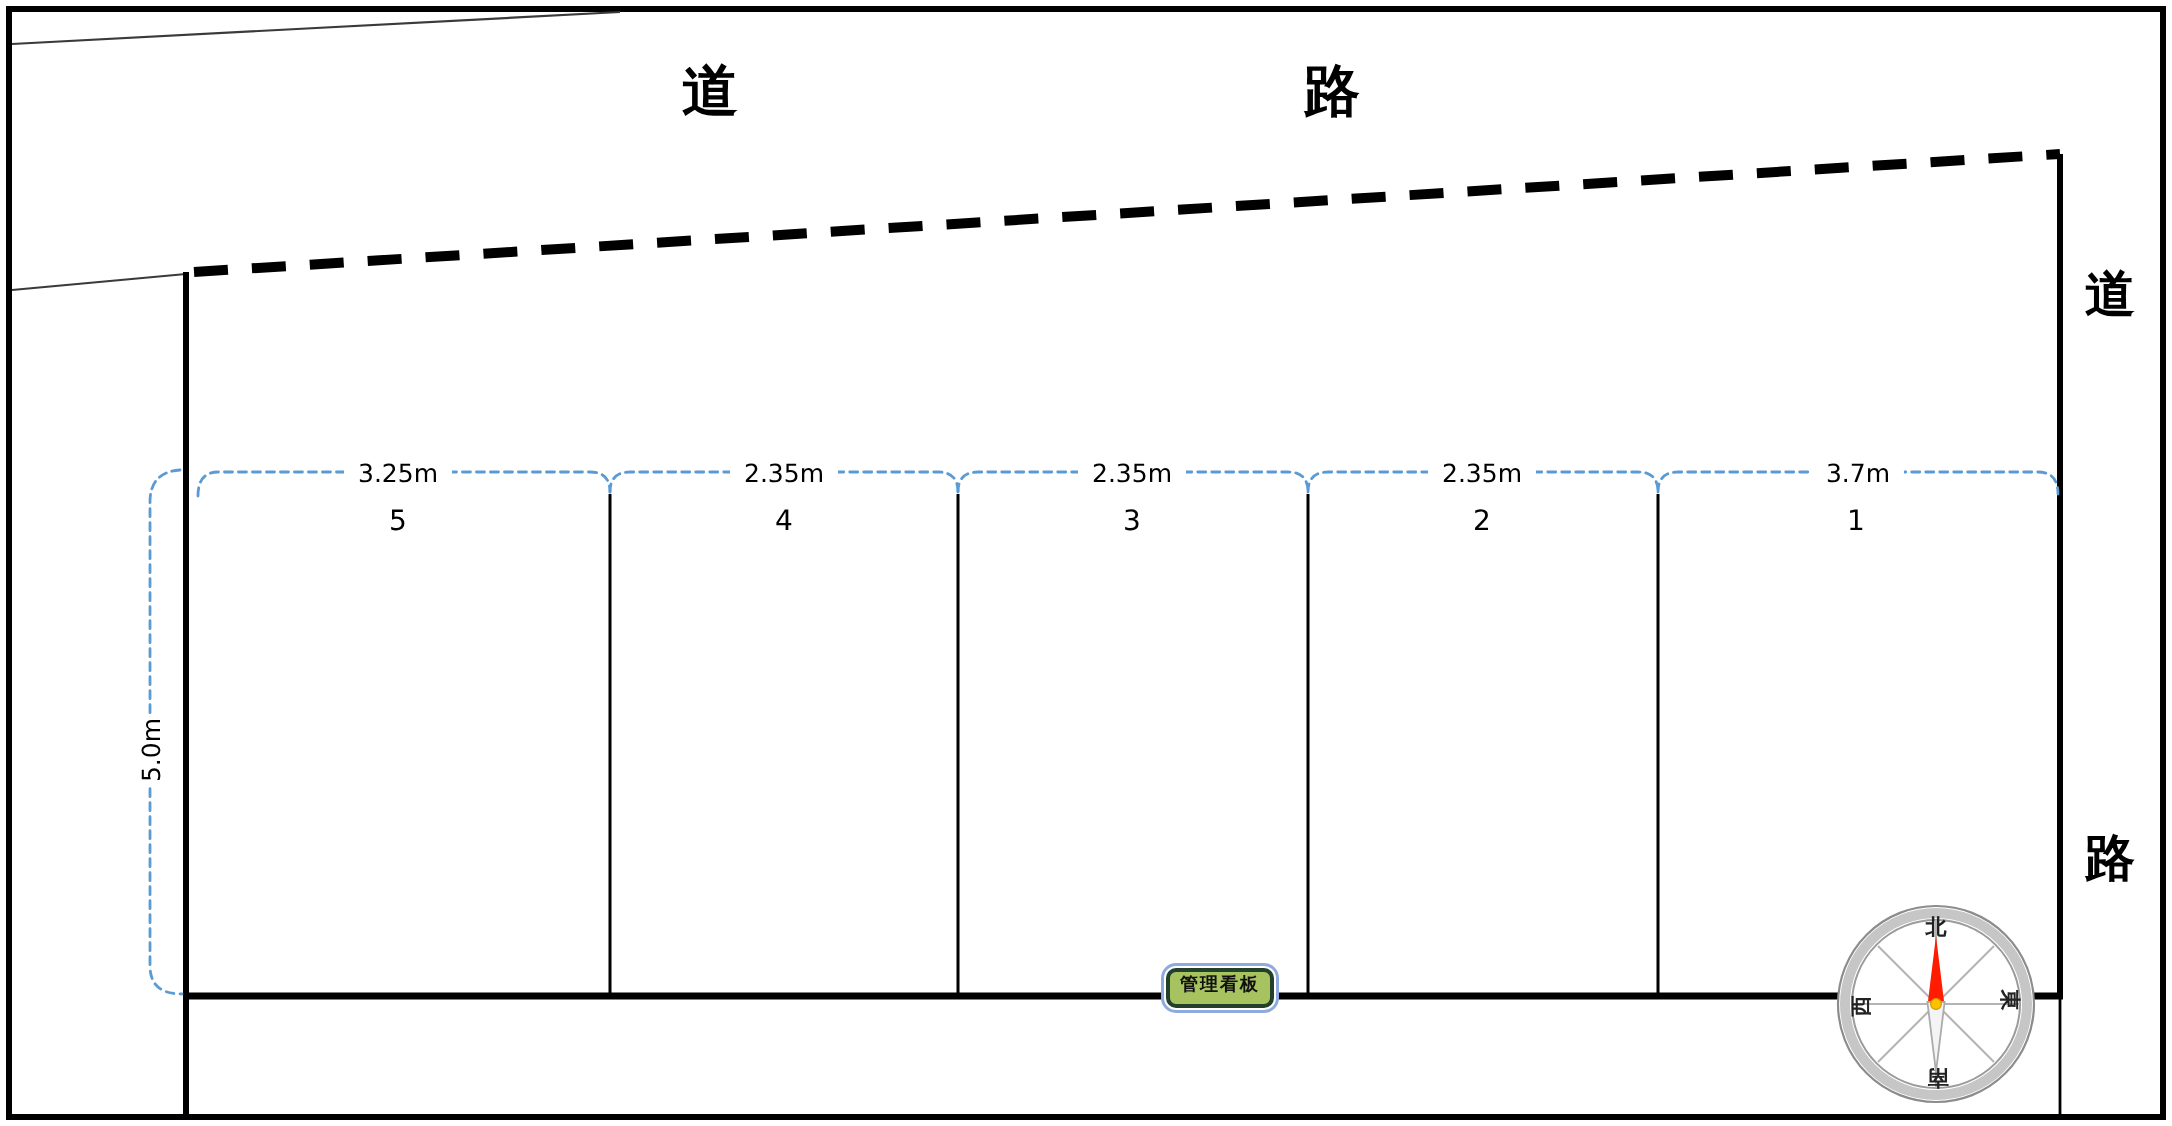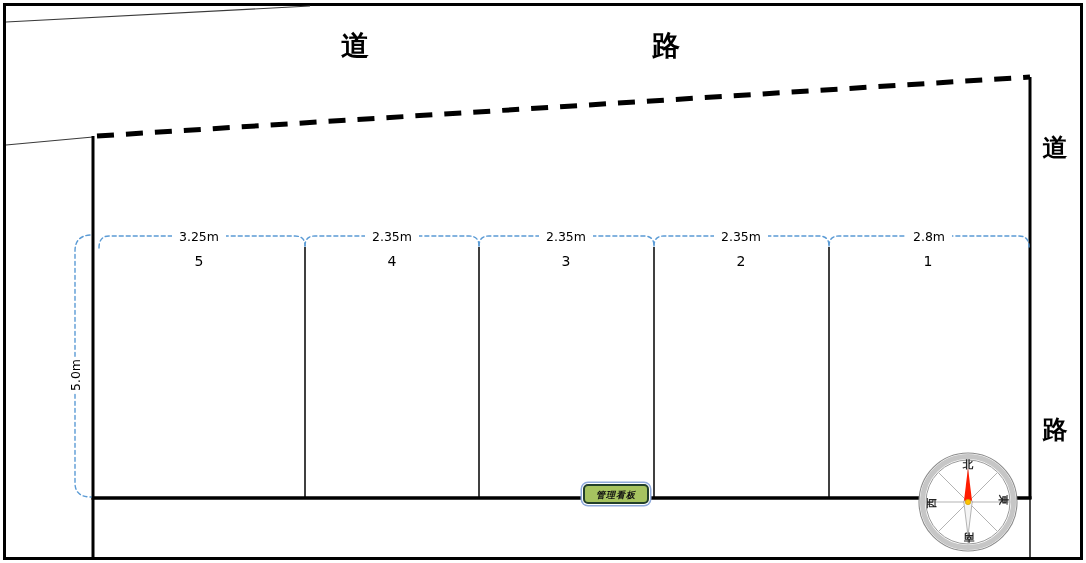--- a/index.html
+++ b/index.html
@@ -19,30 +19,29 @@
   .num-lbl{font-size:14px;}
   .depth-lbl{
     font-size:12.5px;background:#fff;padding:6px 1px;z-index:3;
     transform:translate(-50%,-50%) rotate(-90deg);
   }
   .compass-lbl{font-size:10.5px;font-weight:600;color:#222;z-index:4;}
   .rot90{transform:translate(-50%,-50%) rotate(90deg);}
   .rot180{transform:translate(-50%,-50%) rotate(180deg);}
   .rot270{transform:translate(-50%,-50%) rotate(-90deg);}
   #sign{
-    position:absolute;left:583px;top:484px;width:66px;height:20px;
+    position:absolute;left:583px;top:484px;width:54px;height:20px;
     box-sizing:border-box;
     background:var(--sign-green,#a6c360);
     border:2px solid var(--sign-border,#23402c);
     border-radius:5px;
     box-shadow:0 0 0 1px #fff,0 0 0 2.5px var(--sign-ring,#8faadc);
-    display:flex;align-items:flex-end;justify-content:center;
+    display:flex;align-items:flex-start;justify-content:center;
     font-size:9px;font-weight:700;letter-spacing:1px;color:#111;
     z-index:5;
-    font-style:italic;
   }
   
   .ln-border{stroke:#000;stroke-width:3;fill:none;}
   .ln-thin{stroke:#3a3a3a;stroke-width:1.1;fill:none;}
   .ln-thick{stroke:#000;stroke-width:3;fill:none;}
   .ln-bottom{stroke:#000;stroke-width:3.5;fill:none;}
   .ln-thin-black{stroke:#000;stroke-width:1.4;fill:none;}
   .ln-divider{stroke:#000;stroke-width:1.5;fill:none;}
   .ln-dash-road{stroke:#000;stroke-width:5;stroke-dasharray:17 12;fill:none;}
   .ln-dim{stroke:var(--dim-blue,#5b9bd5);stroke-width:1.4;stroke-dasharray:4 3;fill:none;stroke-linecap:round;}
@@ -96,21 +95,21 @@
 
   <div class="lbl road-lbl" style="left:356px;top:46px;">道</div>
   <div class="lbl road-lbl" style="left:667px;top:46px;">路</div>
   <div class="lbl road-lbl-side" style="left:1055px;top:147px;">道</div>
   <div class="lbl road-lbl-side" style="left:1055px;top:429px;">路</div>
 
   <div class="lbl dim-lbl" style="left:199px;top:237px;text-align:right;">3.25m</div>
   <div class="lbl dim-lbl" style="left:392px;top:237px;">2.35m</div>
   <div class="lbl dim-lbl" style="left:566px;top:237px;">2.35m</div>
   <div class="lbl dim-lbl" style="left:741px;top:237px;">2.35m</div>
-  <div class="lbl dim-lbl" style="left:929px;top:237px;">2.8m</div>
+  <div class="lbl dim-lbl" style="left:929px;top:237px;">3.7m</div>
 
   <div class="lbl num-lbl" style="left:199px;top:261px;">5</div>
   <div class="lbl num-lbl" style="left:392px;top:261px;">4</div>
   <div class="lbl num-lbl" style="left:566px;top:261px;">3</div>
   <div class="lbl num-lbl" style="left:741px;top:261px;">2</div>
   <div class="lbl num-lbl" style="left:928px;top:261px;">1</div>
 
   <div class="lbl depth-lbl" style="left:76px;top:375px;">5.0m</div>
 
   <div id="sign">

